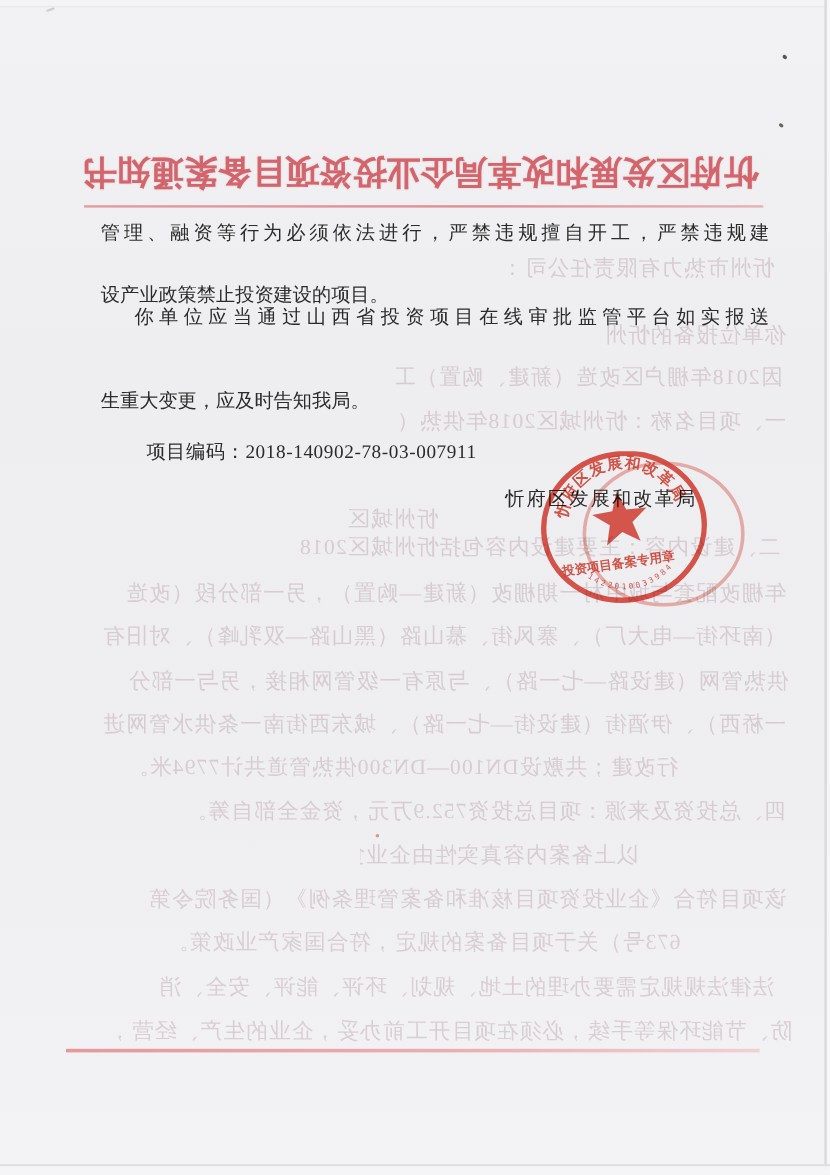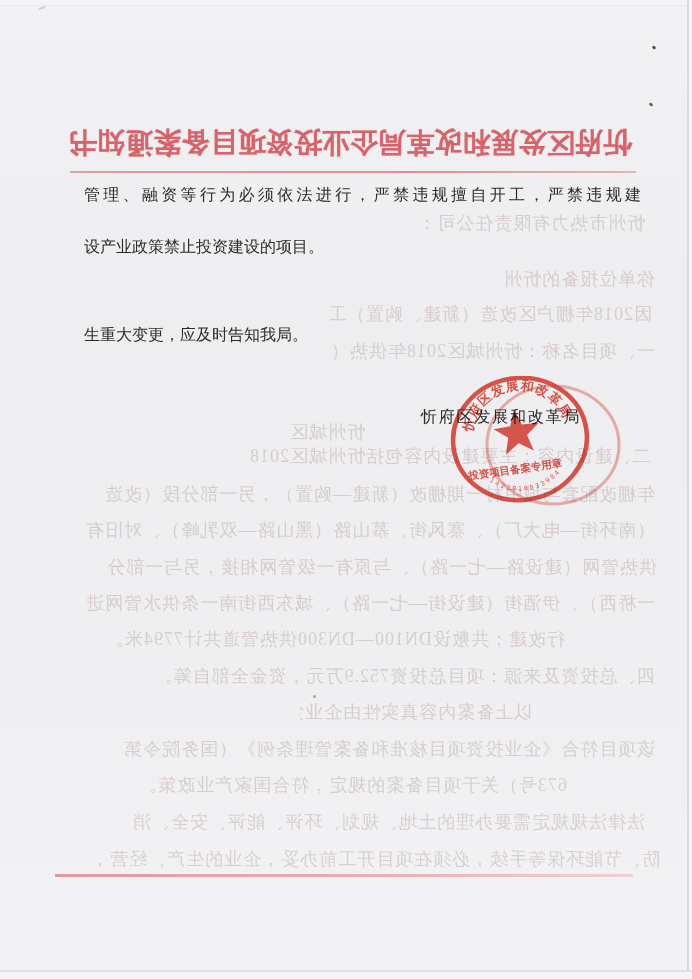--- a/index.html
+++ b/index.html
@@ -85,21 +85,23 @@
       <div class="ghost-line" style="left: 85px; top: 811px; width: 560px;">法律法规规定需要办理的土地、规划、环评、能评、安全、消</div>
       <div class="ghost-line" style="left: 85px; top: 848px; width: 575px;">防、节能环保等手续，必须在项目开工前办妥，企业的生产、经营，</div>
     </div>
 
   <div class="bleed-title">忻府区发展和改革局企业投资项目备案通知书</div>
   <div class="rule-top"></div>
   <div class="rule-bottom"></div>
 
   <div class="bline just l1">管理、融资等行为必须依法进行，严禁违规擅自开工，严禁违规建</div>
   <div class="bline l2">设产业政策禁止投资建设的项目。</div>
+  <div class="bline just l3">你单位应当通过山西省投资项目在线审批监管平台如实报送</div>
   <div class="bline l5">生重大变更，应及时告知我局。</div>
+  <div class="bline l6">项目编码：2018-140902-78-03-007911</div>
   <div class="bline l7">忻府区发展和改革局</div>
 
   <svg class="seal" viewBox="0 0 180 132" xmlns="http://www.w3.org/2000/svg">
     <defs>
       <path id="arcTop" d="M 23.6 49.6 A 48 48 0 0 1 116.4 49.6" fill="none"></path>
       <path id="arcBottom" d="M 22 84.4 A 53 53 0 0 0 118 84.4" fill="none"></path>
     </defs>
 
     <ellipse cx="103" cy="69" rx="66" ry="59" fill="none" stroke-width="3" opacity="0.40" stroke="#dd3a2c"></ellipse>
     <g transform="rotate(-8 70 63)">

